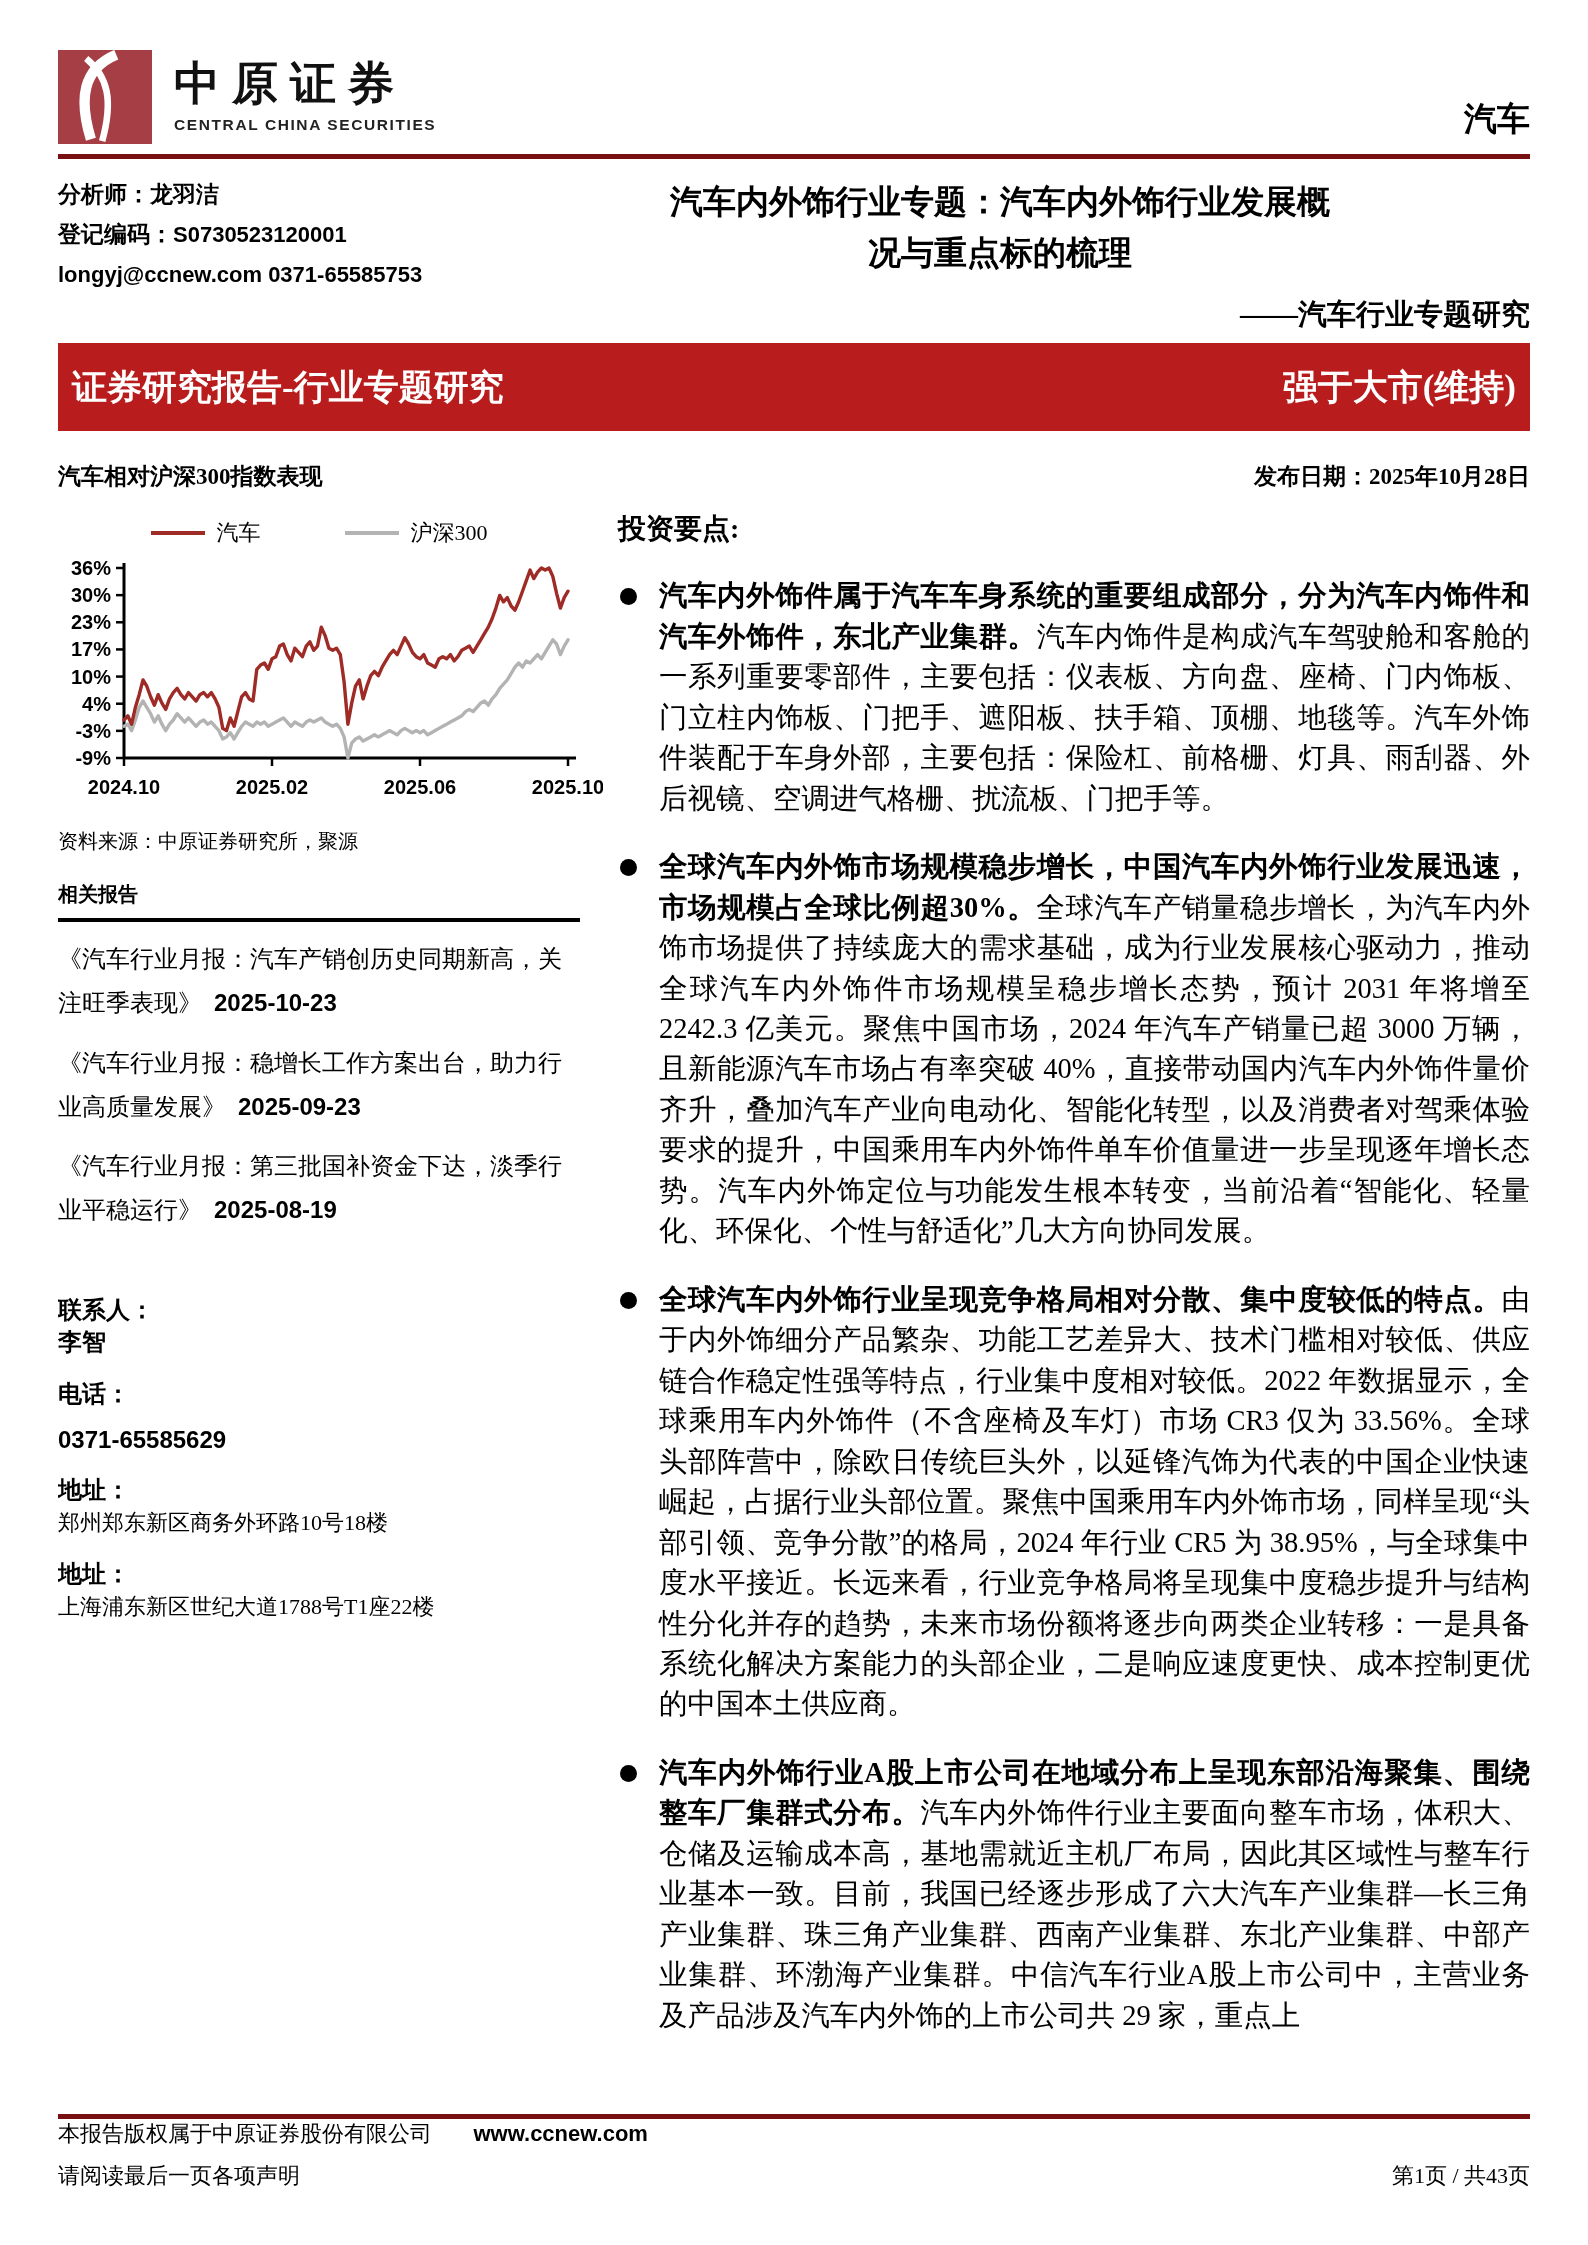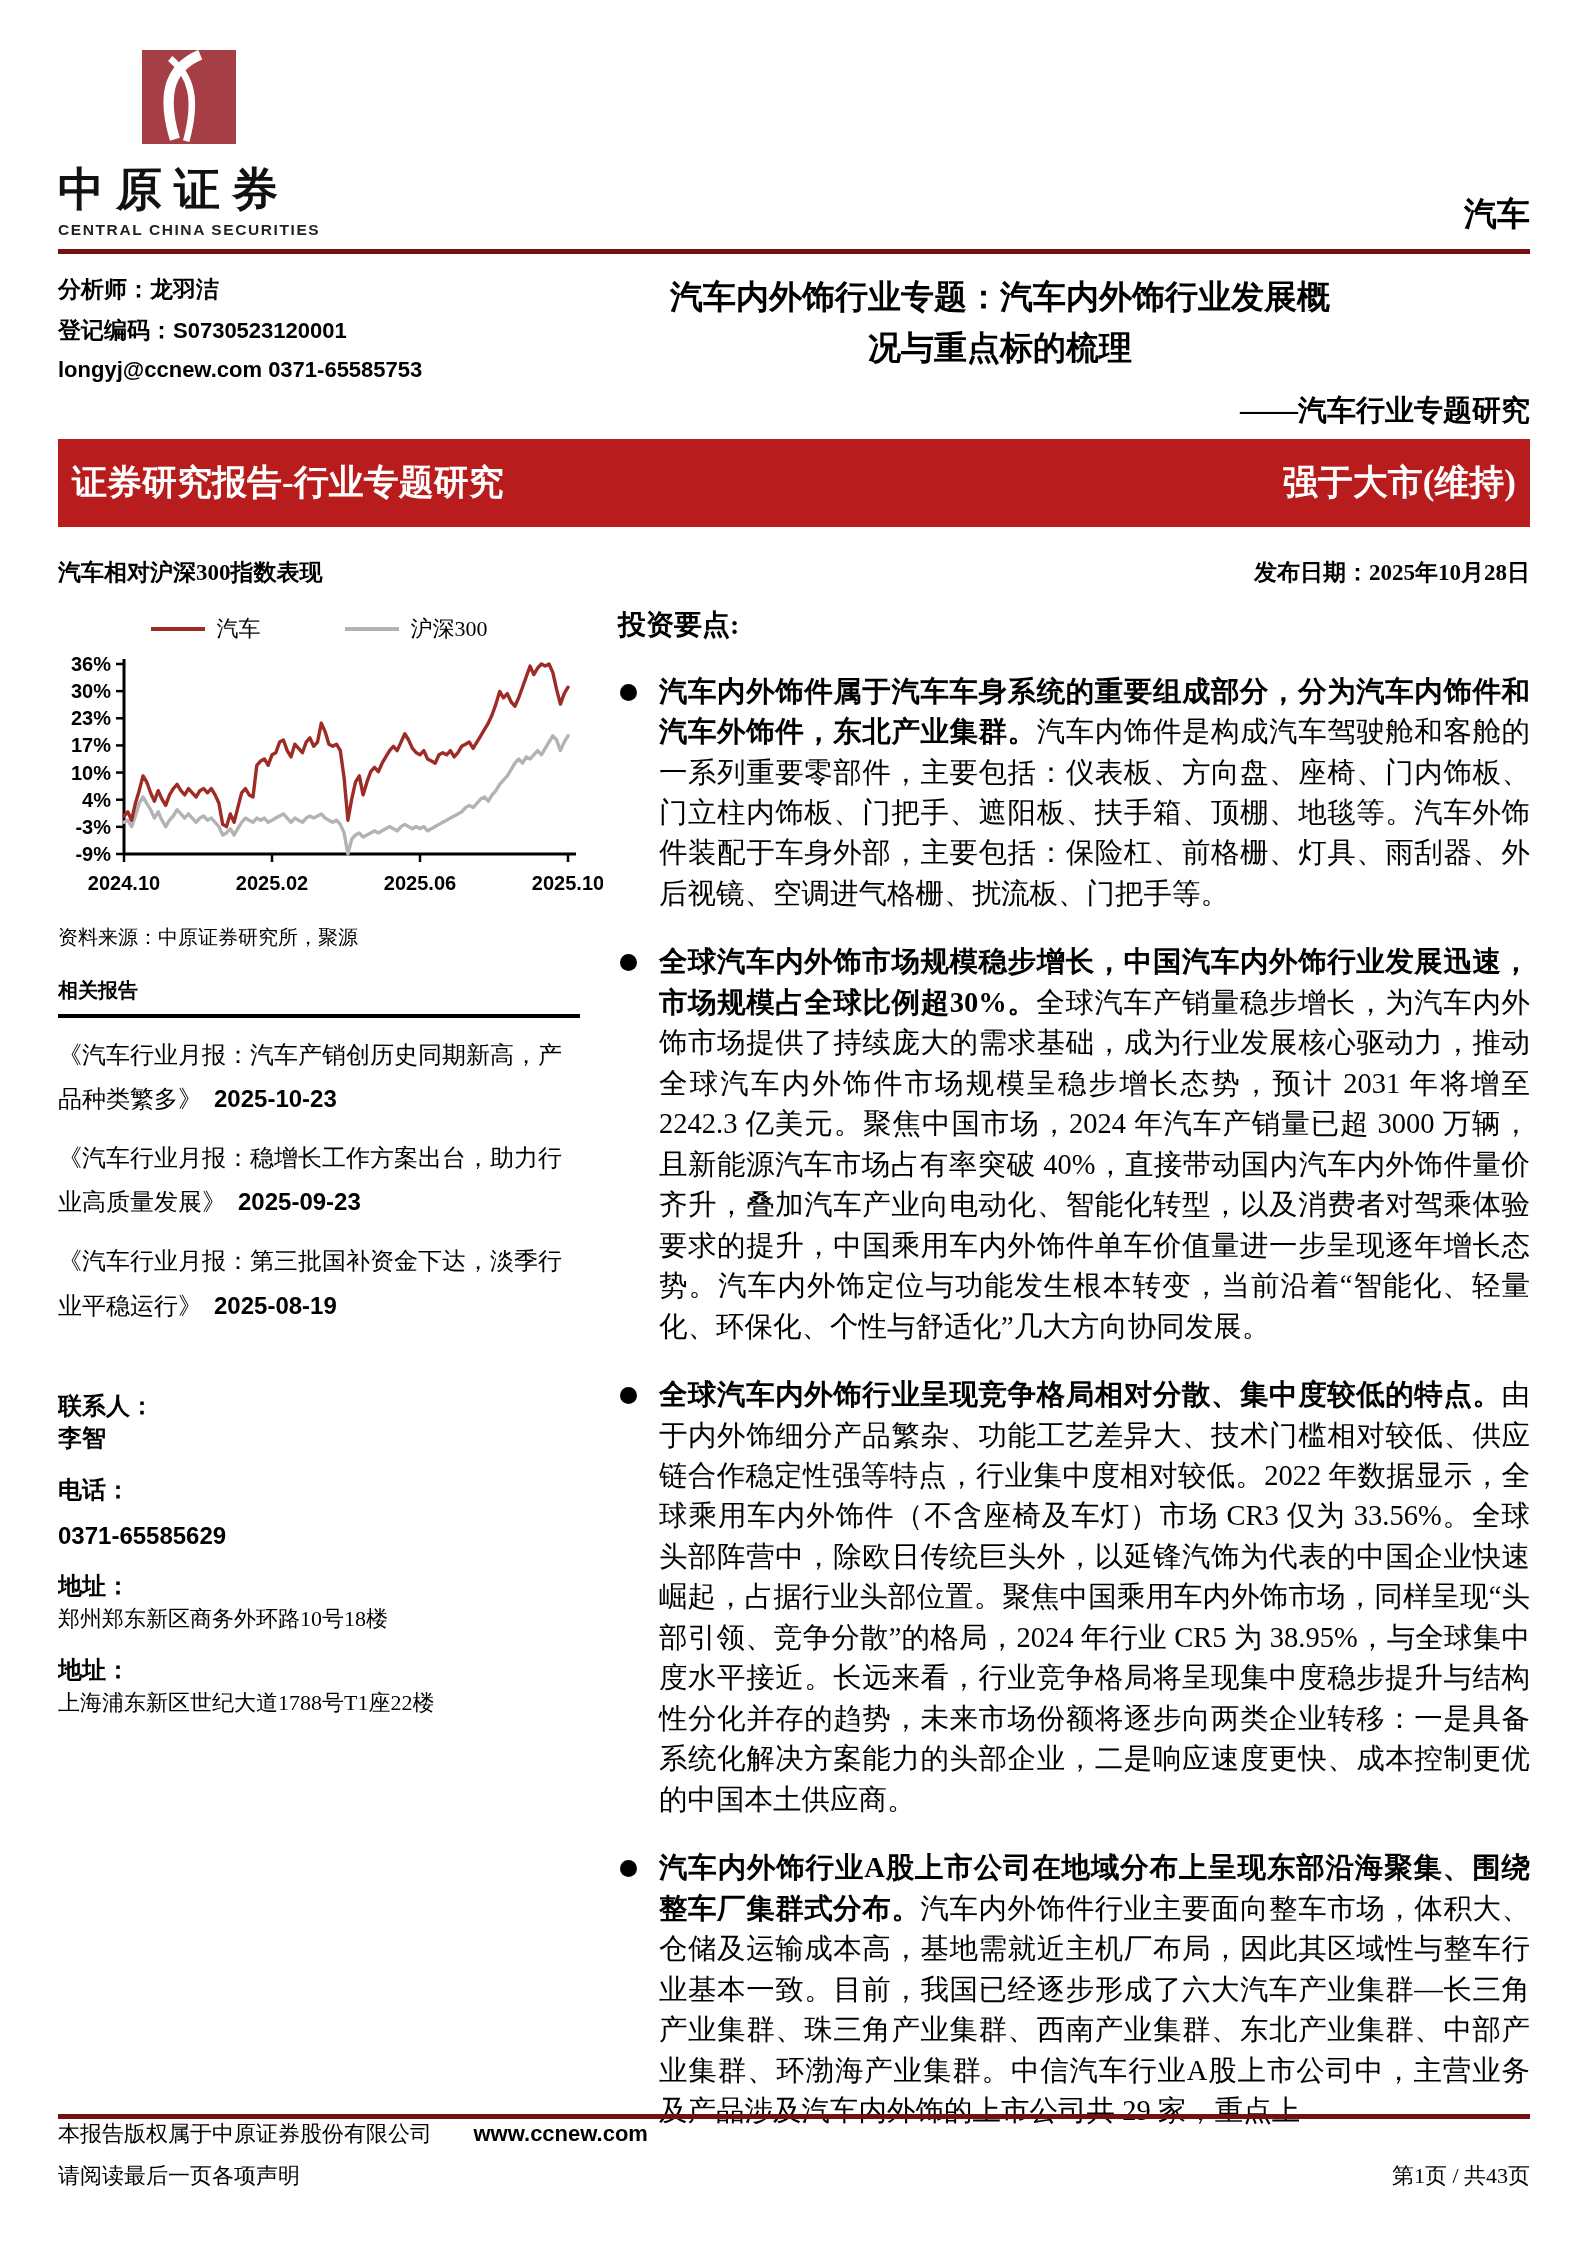--- a/index.html
+++ b/index.html
@@ -6,21 +6,21 @@
   html,body { background:#fff; }
   body {
     width:1588px; height:2245px; position:relative; overflow:hidden;
     font-family:"Liberation Serif","DejaVu Serif",serif; color:#000;
   }
   .sans { font-family:"Liberation Sans","DejaVu Sans",sans-serif; }
   .page { padding:50px 58px 0; height:100%; position:relative; }
 
   
   .header-top { display:flex; justify-content:space-between; align-items:flex-end; }
-  .logo-row { display:flex; align-items:center; gap:22px;flex-direction:column; }
+  .logo-row { display:flex; align-items:center; gap:22px; }
   .logo-mark { width:94px; height:94px; background:#A63E46; flex-shrink:0; }
   .logo-mark svg { display:block; width:100%; height:100%; }
   .brand-cn { font-size:46px; font-weight:bold; letter-spacing:12px; line-height:1.05; color:#111; }
   .brand-en { font-size:15.5px; font-weight:bold; letter-spacing:1.6px; margin-top:7px; color:#222;
               font-family:"Liberation Sans","DejaVu Sans",sans-serif; }
   .industry-tag { font-size:33px; font-weight:bold; padding-bottom:2px; }
   .header-rule { border-top:5px solid #771011; margin-top:10px; }
 
   
   .info-row { display:flex; margin-top:16px; }
@@ -170,21 +170,21 @@
           <line x1="66" y1="11" x2="66" y2="206" stroke="#000" stroke-width="3"></line>
           <line x1="66" y1="206" x2="518" y2="206" stroke="#000" stroke-width="3"></line>
           <polyline points="66.0,174.3 69.8,172.2 73.6,178.6 77.4,168.0 81.2,155.3 85.0,149.0 88.8,155.3 92.6,161.7 96.4,170.1 100.2,163.8 103.9,172.2 107.7,178.6 111.5,172.2 115.3,168.0 119.1,161.7 122.9,165.9 126.7,170.1 130.5,165.9 134.3,170.1 138.1,174.3 141.9,170.1 145.7,168.0 149.5,172.2 153.3,170.1 157.1,174.3 160.9,178.6 164.7,187.0 168.5,184.9 172.3,180.7 176.1,187.0 179.8,180.7 183.6,174.3 187.4,170.1 191.2,172.2 195.0,174.3 198.8,170.1 202.6,172.2 206.4,170.1 210.2,174.3 214.0,172.2 217.8,170.1 221.6,168.0 225.4,165.9 229.2,170.1 233.0,174.3 236.8,170.1 240.6,172.2 244.4,174.3 248.2,170.1 251.9,168.0 255.7,170.1 259.5,168.0 263.3,165.9 267.1,170.1 270.9,172.2 274.7,174.3 278.5,172.2 282.3,176.4 286.1,184.9 289.9,206.0 293.7,191.2 297.5,187.0 301.3,184.9 305.1,189.1 308.9,187.0 312.7,184.9 316.5,182.8 320.3,184.9 324.1,182.8 327.8,180.7 331.6,178.6 335.4,180.7 339.2,182.8 343.0,178.6 346.8,176.4 350.6,178.6 354.4,180.7 358.2,178.6 362.0,180.7 365.8,178.6 369.6,182.8 373.4,180.7 377.2,178.6 381.0,176.4 384.8,174.3 388.6,172.2 392.4,170.1 396.2,168.0 399.9,165.9 403.7,163.8 407.5,159.6 411.3,157.4 415.1,159.6 418.9,155.3 422.7,151.1 426.5,149.0 430.3,153.2 434.1,146.9 437.9,142.7 441.7,136.3 445.5,132.1 449.3,127.9 453.1,121.6 456.9,115.2 460.7,111.0 464.5,115.2 468.3,108.9 472.1,111.0 475.8,106.8 479.6,102.6 483.4,106.8 487.2,100.4 491.0,94.1 494.8,87.8 498.6,92.0 502.4,102.6 506.2,94.1 510.0,87.8" fill="none" stroke="#B3B3B3" stroke-width="3.4" stroke-linejoin="round" stroke-linecap="round"></polyline>
           <polyline points="66.0,168.0 69.8,163.8 73.6,172.2 77.4,155.3 81.2,142.7 85.0,127.9 88.8,134.2 92.6,144.8 96.4,153.2 100.2,142.7 103.9,151.1 107.7,157.4 111.5,146.9 115.3,140.6 119.1,136.3 122.9,142.7 126.7,146.9 130.5,140.6 134.3,144.8 138.1,149.0 141.9,142.7 145.7,140.6 149.5,144.8 153.3,140.6 157.1,146.9 160.9,155.3 164.7,176.4 168.5,178.6 172.3,165.9 176.1,174.3 179.8,159.6 183.6,144.8 187.4,140.6 191.2,146.9 195.0,149.0 198.8,117.3 202.6,113.1 206.4,111.0 210.2,117.3 214.0,106.8 217.8,104.7 221.6,94.1 225.4,92.0 229.2,102.6 233.0,108.9 236.8,96.2 240.6,100.4 244.4,104.7 248.2,94.1 251.9,89.9 255.7,98.3 259.5,94.1 263.3,75.1 267.1,83.6 270.9,96.2 274.7,98.3 278.5,96.2 282.3,102.6 286.1,130.0 289.9,172.2 293.7,151.1 297.5,134.2 301.3,127.9 305.1,146.9 308.9,134.2 312.7,123.7 316.5,119.4 320.3,123.7 324.1,115.2 327.8,108.9 331.6,102.6 335.4,98.3 339.2,102.6 343.0,94.1 346.8,85.7 350.6,92.0 354.4,100.4 358.2,104.7 362.0,106.8 365.8,102.6 369.6,111.0 373.4,113.1 377.2,115.2 381.0,106.8 384.8,104.7 388.6,106.8 392.4,102.6 396.2,108.9 399.9,104.7 403.7,98.3 407.5,96.2 411.3,94.1 415.1,100.4 418.9,94.1 422.7,87.8 426.5,81.4 430.3,75.1 434.1,66.7 437.9,56.1 441.7,43.4 445.5,49.8 449.3,45.6 453.1,54.0 456.9,58.2 460.7,49.8 464.5,39.2 468.3,28.7 472.1,18.1 475.8,26.6 479.6,20.2 483.4,16.0 487.2,18.1 491.0,16.0 494.8,24.4 498.6,41.3 502.4,56.1 506.2,45.6 510.0,39.2" fill="none" stroke="#9E2B25" stroke-width="3.4" stroke-linejoin="round" stroke-linecap="round"></polyline>
         </svg>
 
       <div class="source-line">资料来源：中原证券研究所，聚源</div>
 
       <div class="related-heading">相关报告</div>
 
-      <p class="report-item"><span>《汽车行业月报：汽车产销创历史同期新高，产品种类繁多》</span><span class="date">2025-10-23</span></p>
+      <p class="report-item"><span>《汽车行业月报：汽车产销创历史同期新高，关注旺季表现》</span><span class="date">2025-10-23</span></p>
       <p class="report-item"><span>《汽车行业月报：稳增长工作方案出台，助力行业高质量发展》</span><span class="date">2025-09-23</span></p>
       <p class="report-item"><span>《汽车行业月报：第三批国补资金下达，淡季行业平稳运行》</span><span class="date">2025-08-19</span></p>
 
       <div class="contact-block">
         <div class="contact-row">
           <span class="contact-label">联系人：</span>
           <span class="contact-value bold">李智</span>
         </div>
         <div class="contact-row">
           <span class="contact-label">电话：</span>

